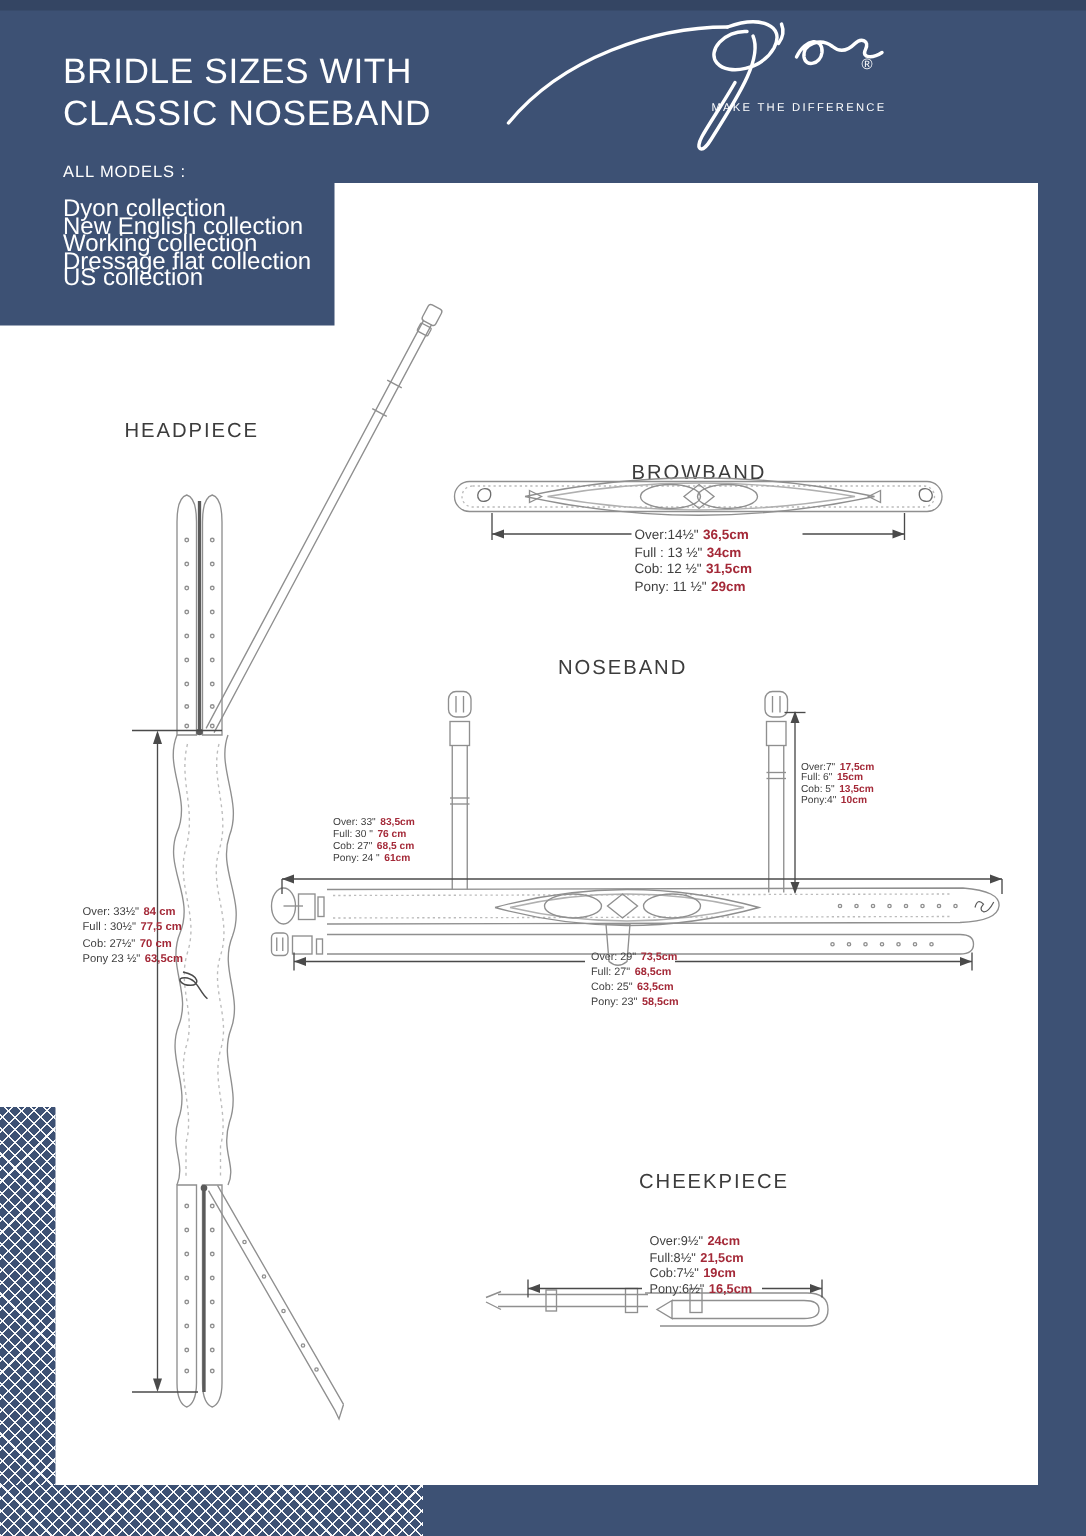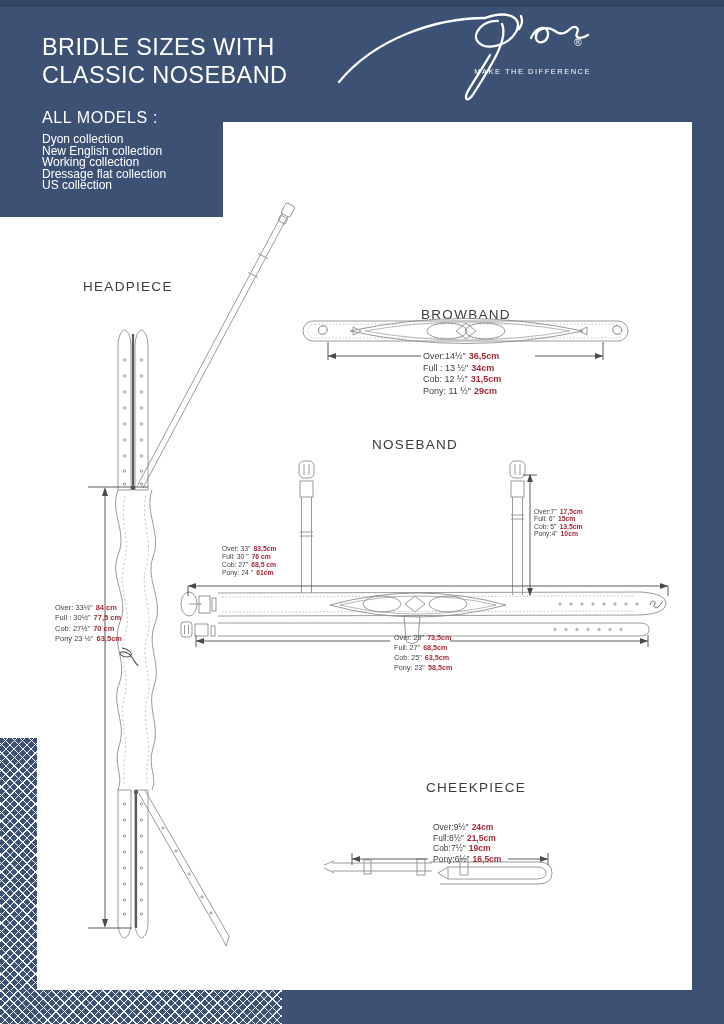--- a/index.html
+++ b/index.html
@@ -9,22 +9,22 @@
   .white-panel{position:absolute;left:0;top:122px;width:692px;height:868px;background:#fff;}
   .models-block{position:absolute;left:0;top:122px;width:223px;height:95px;background:#3d5174;}
   .pattern{background-color:#3d5174;
     background-image:
       repeating-linear-gradient(45deg, rgba(255,255,255,.95) 0 1px, transparent 1px 6px),
       repeating-linear-gradient(-45deg, rgba(255,255,255,.95) 0 1px, transparent 1px 6px);}
   .strip-left{position:absolute;left:0;top:738px;width:37px;height:252px;}
   .strip-bottom{position:absolute;left:0;top:990px;width:282px;height:34px;}
   .page-title{position:absolute;left:42px;top:34px;color:#fff;font-size:23.5px;line-height:27.5px;
       letter-spacing:.4px;font-weight:400;}
-  .models-heading{position:absolute;left:42px;top:109px;color:#fff;font-size:16px;letter-spacing:.6px;}
-  .models-list{position:absolute;left:42px;top:134px;color:#fff;font-size:12px;line-height:11.6px;}
+  .models-heading{position:absolute;left:42px;top:109px;color:#fff;font-size:11px;letter-spacing:.6px;}
+  .models-list{position:absolute;left:42px;top:134px;color:#fff;font-size:16px;line-height:11.6px;}
   .logo-box{position:absolute;left:335px;top:8px;width:265px;height:100px;}
   .sec-title{position:absolute;color:#3c3c3c;font-size:13.5px;letter-spacing:1.3px;font-weight:400;}
   .t-headpiece{left:83px;top:279px;text-align:center;}
   .t-browband{left:421px;top:279px;margin-top:28px;}
   .t-noseband{left:372px;top:437px;text-align:right;}
   .t-cheekpiece{left:426px;top:780px;}
   .meas{position:absolute;white-space:nowrap;}
   .meas .in{color:#3f3f3f;}
   .meas .cm{color:#a42938;font-weight:bold;margin-left:3px;}
   .m-headpiece{left:55px;top:603px;font-size:7.5px;line-height:10.3px;}

